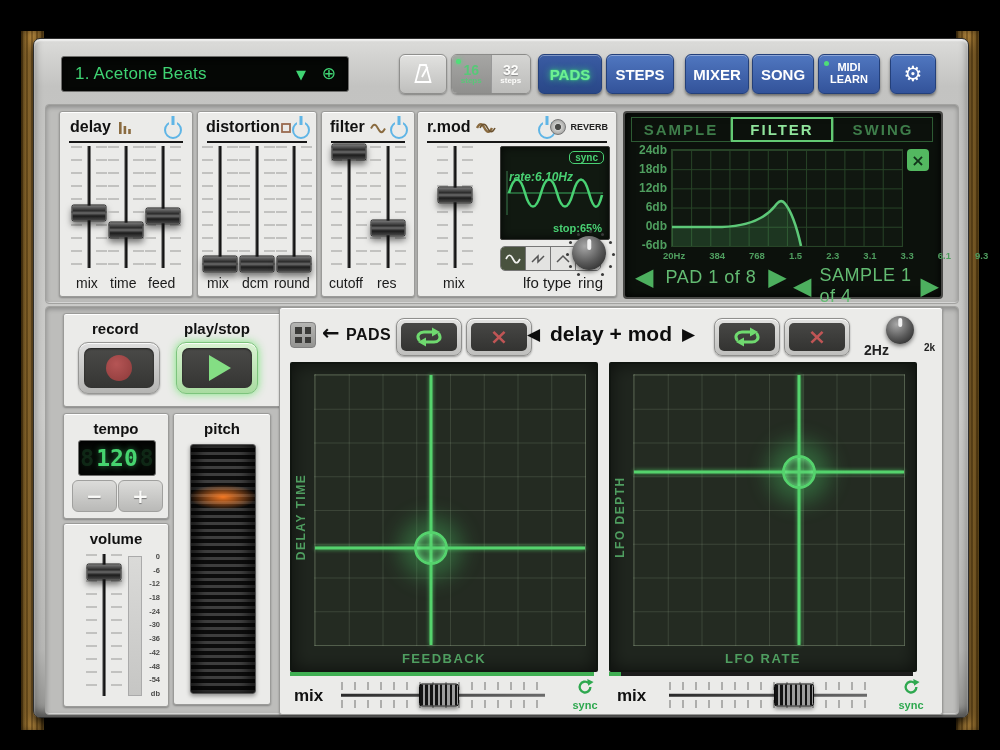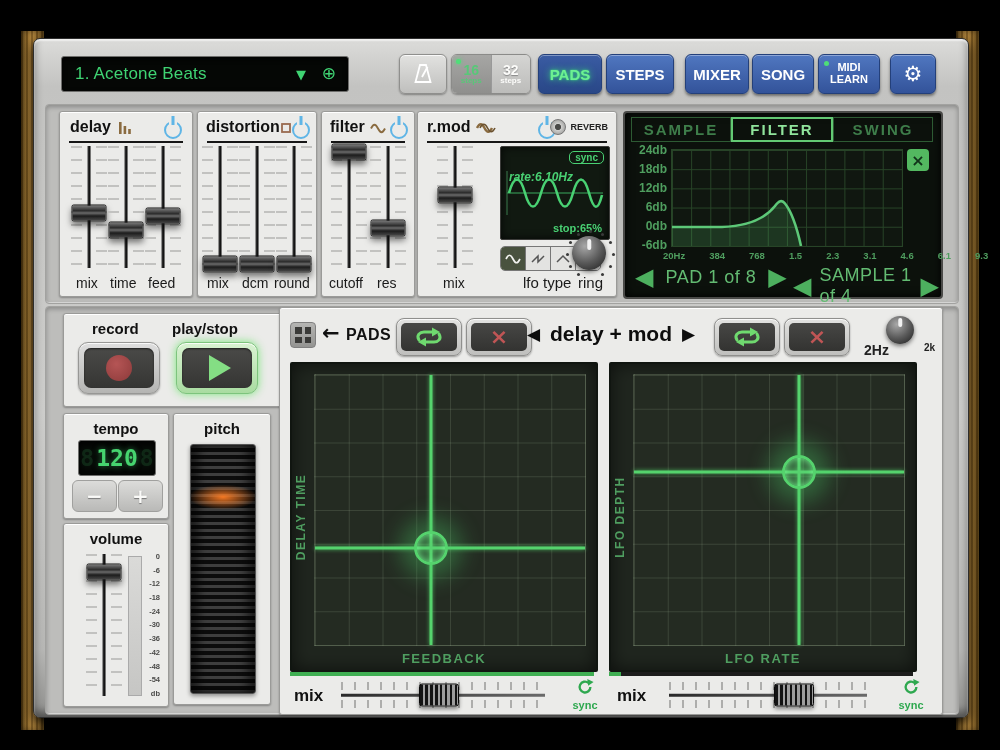--- a/index.html
+++ b/index.html
@@ -372,21 +372,21 @@
         <span class="glyph" style="font-size:16px;font-weight:bold;color:#11331a;">×</span>
       </div>
 
       <div class="abs freqrow" style="left:38px;top:137px;width:262px;">
         <span>20Hz</span>
         <span>384</span>
         <span>768</span>
         <span>1.5</span>
         <span>2.3</span>
         <span>3.1</span>
-        <span>4.6</span>
+        <span>3.3</span>
         <span>6.1</span>
         <span>9.3</span>
         <span>12.3</span>
         <span>18.4</span>
         <span>20k</span>
       </div>
 
       <div class="abs" style="left:10px;top:152px;width:160px;display:flex;align-items:center;gap:12px;">
         <span class="navtri glyph">◀</span>
         <span class="navlabel">PAD 1 of 8</span>
@@ -396,21 +396,21 @@
         <span class="navtri glyph">◀</span>
         <span class="navlabel">SAMPLE 1 of 4</span>
         <span class="navtri glyph">▶</span>
       </div>
     </div>
 
     <div class="abs recess" style="left:11px;top:267px;width:912px;height:407px;"></div>
 
     <div class="abs panel" style="left:29px;top:274px;width:206px;height:92px;padding-left:20px;">
       <span class="abs tlabel" style="left:28px;top:6px;">record</span>
-      <span class="abs tlabel" style="left:108px;top:6px;">play/stop</span>
+      <span class="abs tlabel" style="left:120px;top:6px;">play/stop</span>
       <div class="abs btn-bezel" style="left:14px;top:28px;width:80px;height:50px;">
         <div class="btn-dark">
           <span style="width:26px;height:26px;border-radius:50%;background:radial-gradient(circle at 40% 35%,#b55555,#8c3a3a);"></span>
         </div>
       </div>
       <div class="abs btn-bezel play-bezel" style="left:112px;top:28px;width:80px;height:50px;">
         <div class="btn-dark">
           <span style="width:0;height:0;border-left:22px solid #84de84;border-top:13px solid transparent;border-bottom:13px solid transparent;margin-left:6px;"></span>
         </div>
       </div>

